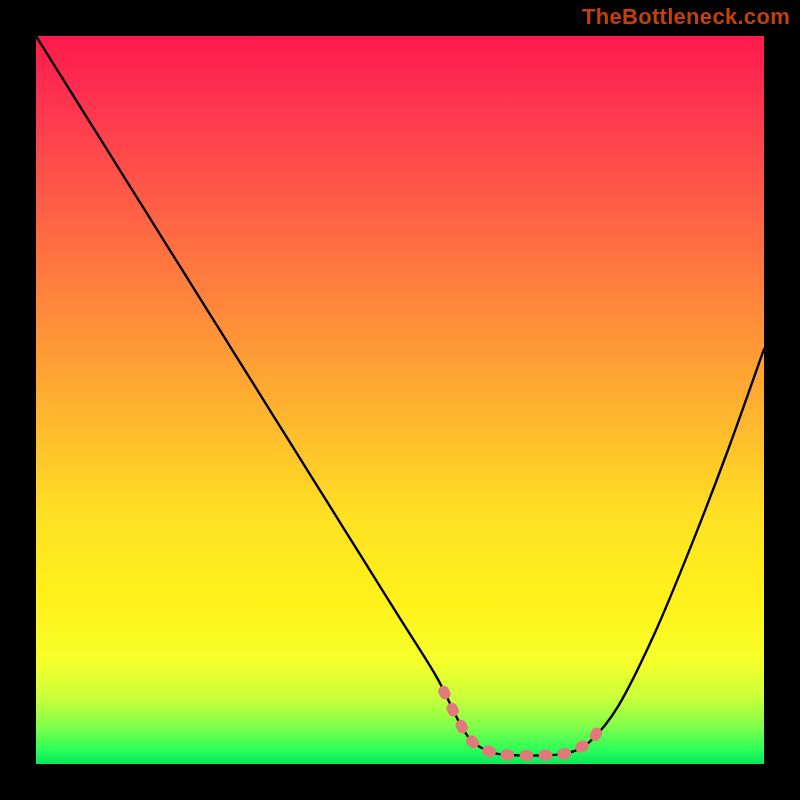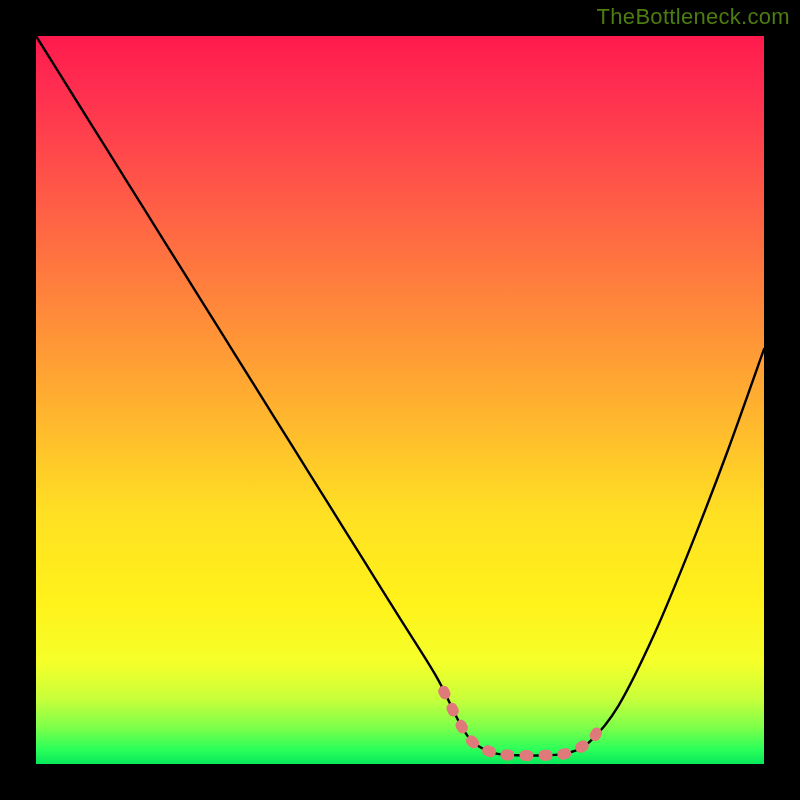--- a/index.html
+++ b/index.html
@@ -14,23 +14,23 @@
   .frame {
     position: relative;
     width: 800px;
     height: 800px;
     background: #000;
   }
   .watermark {
     position: absolute;
     top: 4px;
     right: 10px;
-    color: #4d7c0f;
+    color: #c2410c;
     font-size: 22px;
-    font-weight: 400;
+    font-weight: 700;
     letter-spacing: 0.3px;
     user-select: none;
   }
   .plot {
     position: absolute;
     left: 36px;
     top: 36px;
     width: 728px;
     height: 728px;
     background: linear-gradient(

